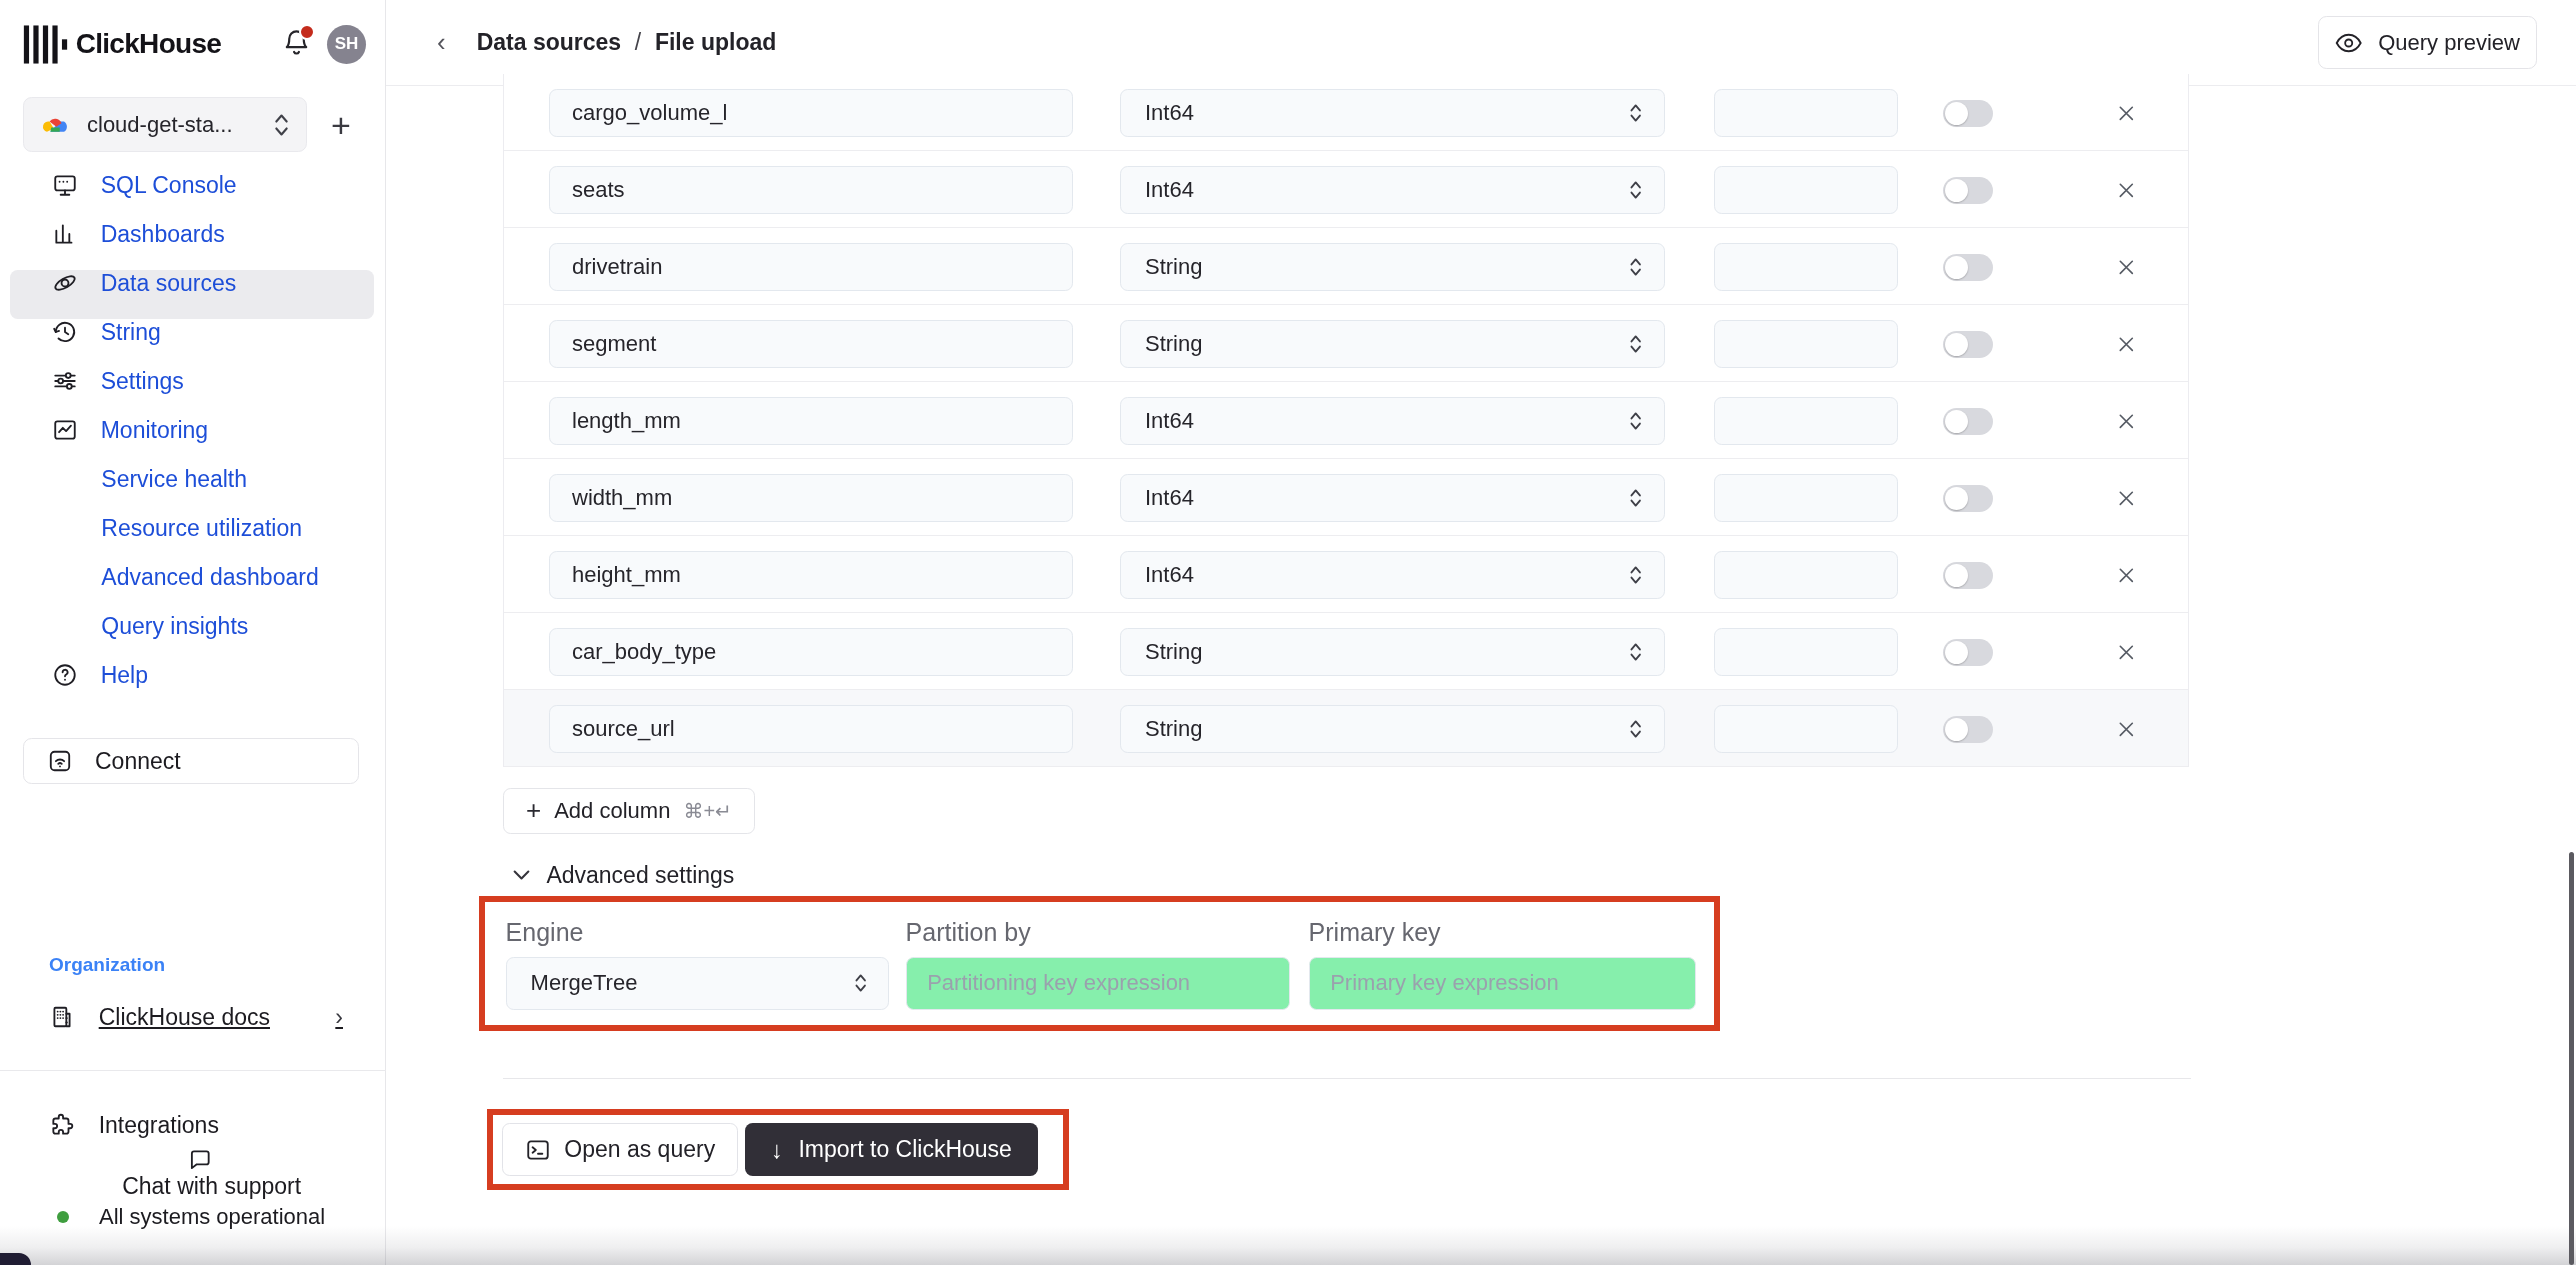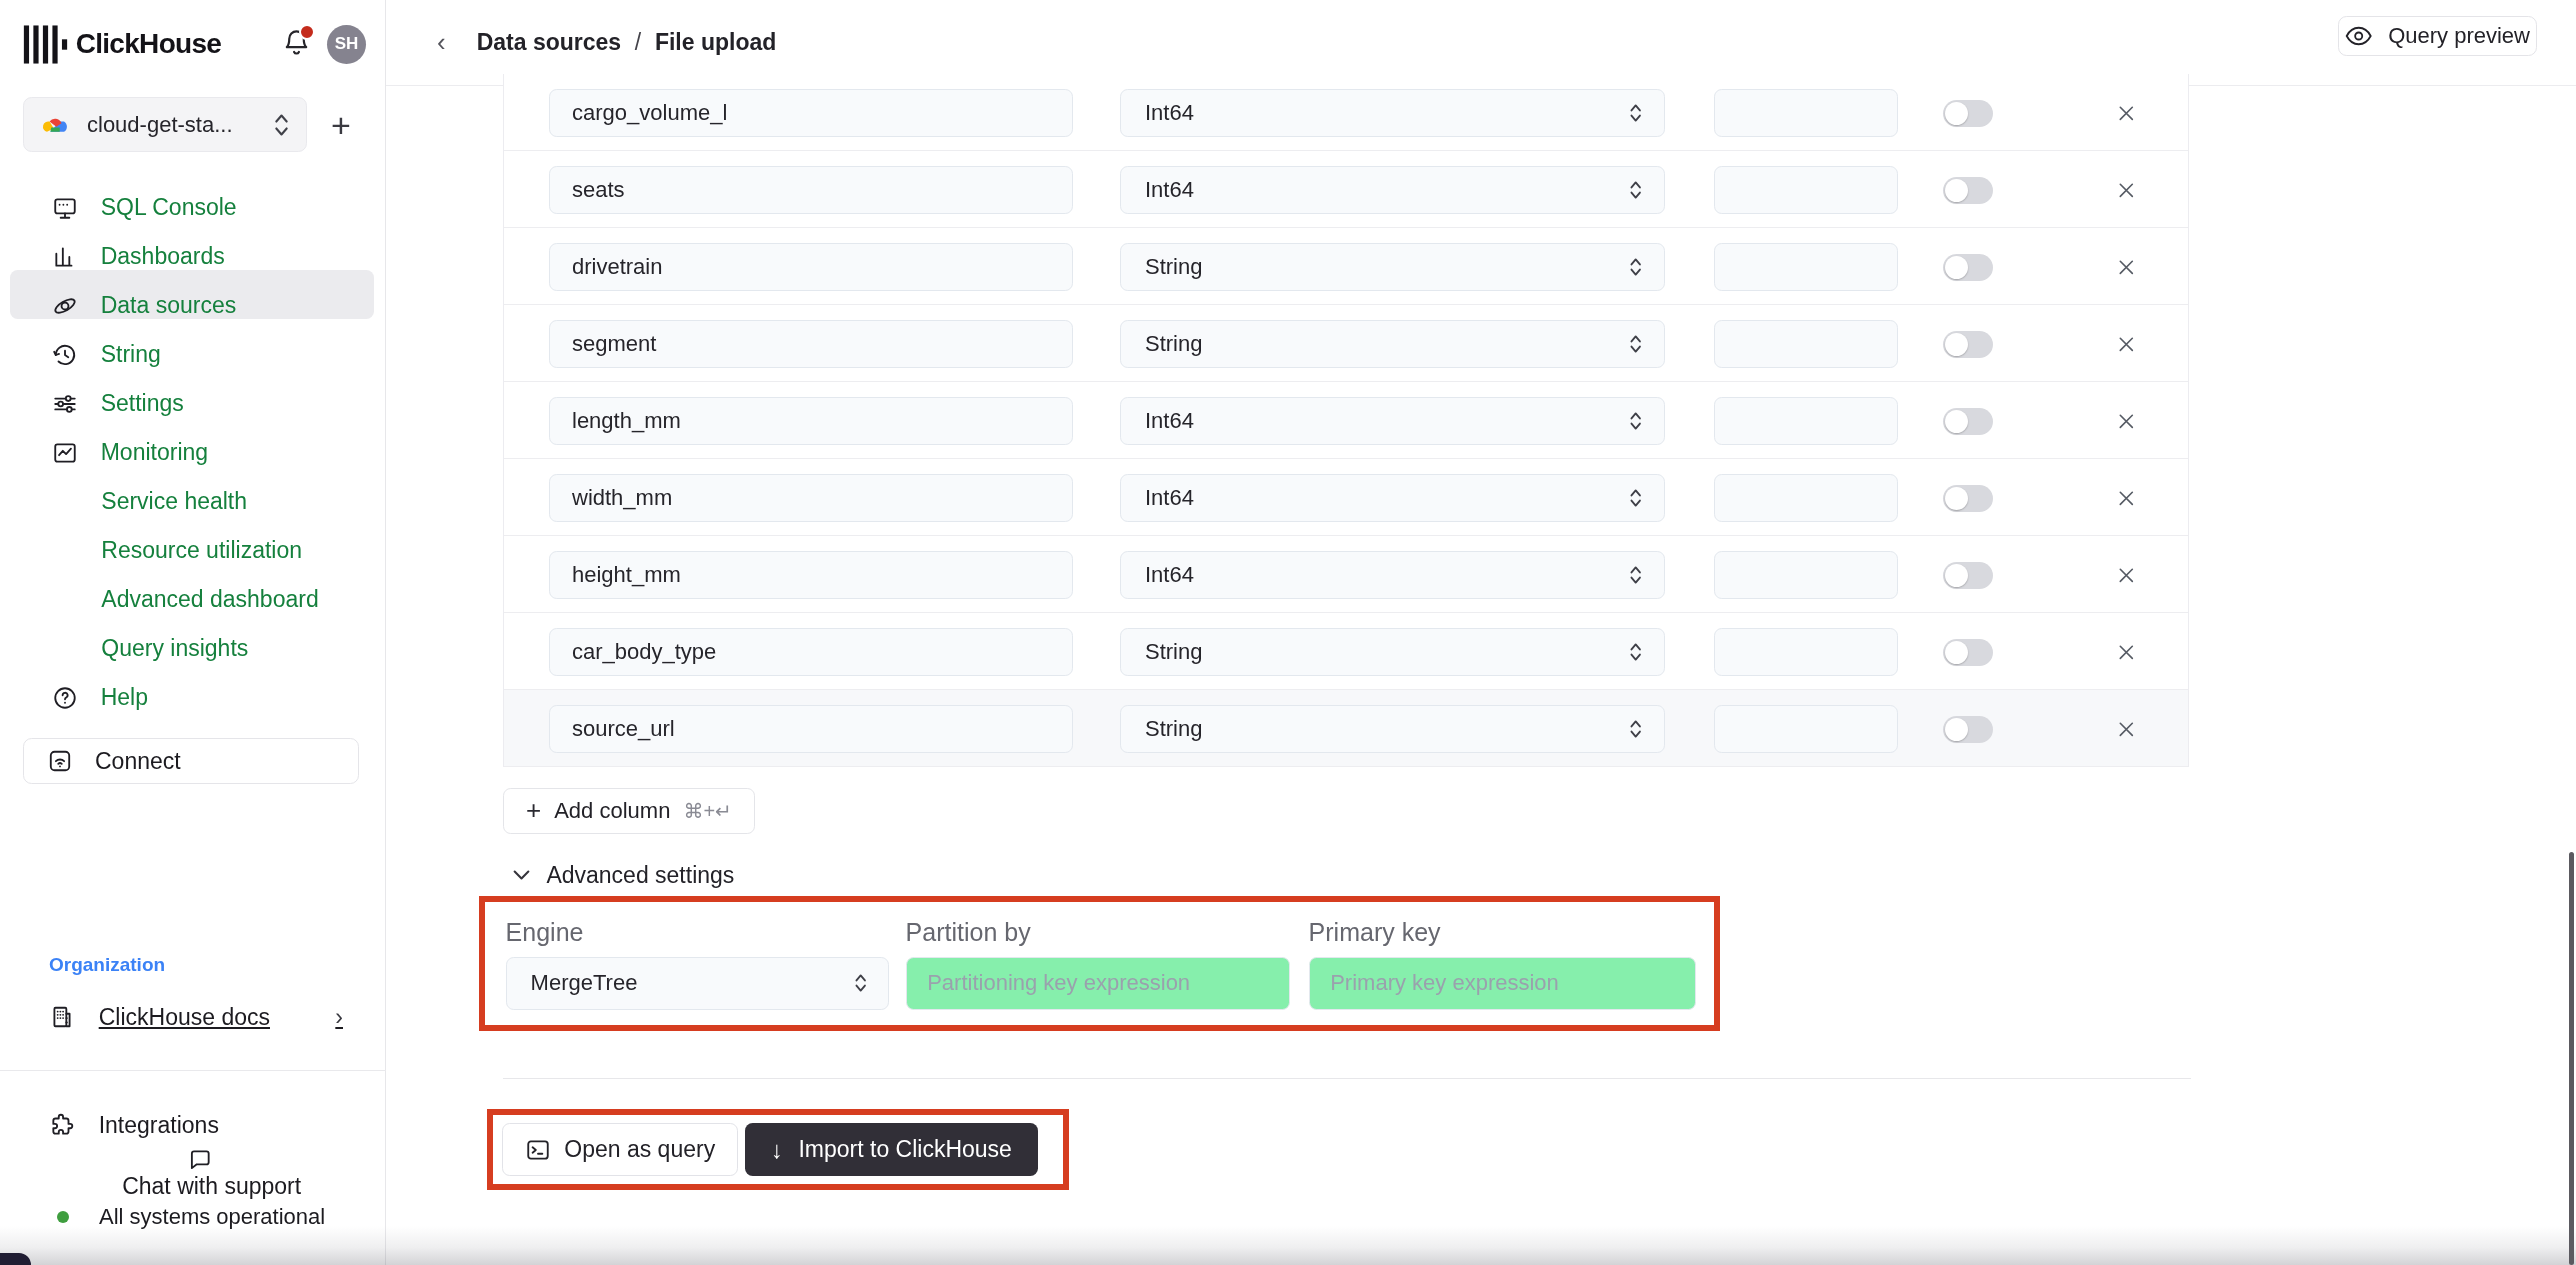--- a/index.html
+++ b/index.html
@@ -22,22 +22,22 @@
 
   .service-row { position:absolute; top:97px; left:23px; right:20.6px; height:55px;
     display:flex; align-items:center; }
   .service-pill { width:284px; height:55px; background:#f4f4f6; border:0.9px solid #e9e9ed;
     border-radius:8.6px; display:flex; align-items:center; padding:0 15.4px 0 17px; cursor:pointer; }
   .service-pill .label { font-size:22px; color:#26252b; margin-left:17px; flex:1; }
   .plus-btn { margin-left:24px; font-size:34px; font-weight:300; color:#3a3a41;
     line-height:1; cursor:pointer; }
 
   nav.menu { position:absolute; top:172px; left:10.3px; right:11px; }
-  .nav-item { height:49px; display:flex; align-items:flex-end; border-radius:7.7px;
-    padding-left:41px; cursor:pointer; font-size:23px; color:#15803d; }
+  .nav-item { height:49px; display:flex; align-items:flex-start; border-radius:7.7px;
+    padding-left:41px; cursor:pointer; font-size:23px; color:#1d4ed8; }
   .nav-item .nav-ic { width:27.4px; margin-right:22px; display:flex; justify-content:center; color:#1f1e24; }
   .nav-item.sel { background:#ebebee; }
   .nav-item.sub { padding-left:91px; }
 
   .connect-btn { position:absolute; top:738px; left:23px; width:336px; height:46px;
     border:0.9px solid #e5e5e9; border-radius:8.6px; display:flex; align-items:center;
     padding-left:23px; cursor:pointer; font-size:23px; }
   .connect-btn .nav-ic { width:27.4px; margin-right:20.6px; }
 
   .org-label { position:absolute; top:954px; left:49px; font-size:19px; font-weight:700; color:#3b82f6; }
@@ -52,23 +52,23 @@
   .status-dot { width:12px; height:12px; border-radius:50%; margin:0 30px 0 7.7px; }
 
   
   .main { position:absolute; left:386px; top:0; width:2190px; height:1266px; background:#fff; }
   .topbar { position:relative; height:86px; display:flex; align-items:center;
     border-bottom:0.9px solid #ececef; background:#fff; }
   .back-chev { margin-left:51px; font-size:26px; color:#55555c; cursor:pointer; }
   .crumbs { margin-left:31px; font-size:23px; font-weight:700; color:#232228; display:flex; gap:13.7px; }
   .crumbs .sep { font-weight:400; color:#45444b; }
   .crumbs .link { cursor:pointer; }
-  .qp-btn { position:absolute; right:39px; top:16.3px; height:40px; border:0.9px solid #e4e4e8;
+  .qp-btn { position:absolute; right:39px; top:16.3px; height:53px; border:0.9px solid #e4e4e8;
     border-radius:8.6px; background:#fff; display:flex; align-items:center; gap:16px;
-    padding:0 6px; font-size:22px; color:#232228; cursor:pointer; }
+    padding:0 16px; font-size:22px; color:#232228; cursor:pointer; }
 
   
   .card { position:relative; margin-left:117px; margin-top:-12px; width:1686px;
     background:#fff; border-left:0.9px solid #ececf0; border-right:0.9px solid #ececf0; }
   .trow { position:relative; height:77px; border-bottom:0.9px solid #ededf0; background:#fff; }
   .trow.shaded { background:#f7f8fa; }
   .trow input.name { position:absolute; left:45px; top:14.6px; width:524px; height:48px;
     background:#f8fafc; border:0.9px solid #e3e8ee; border-radius:7.7px; font-size:22px;
     color:#26252b; padding:0 22px; font-family:inherit; outline:none; }
   .trow .typesel { position:absolute; left:616px; top:14.6px; width:545px; height:48px;

